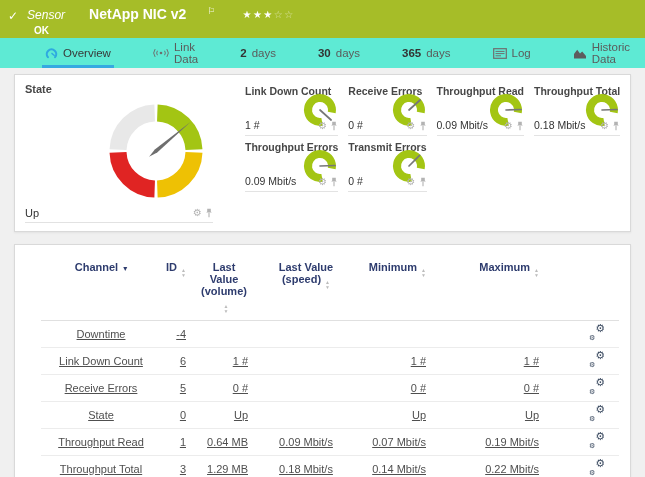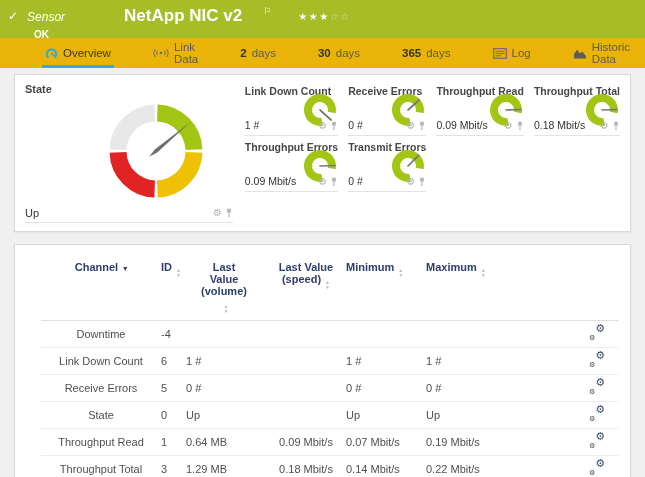--- a/index.html
+++ b/index.html
@@ -9,36 +9,36 @@
   }
   *{margin:0;padding:0;box-sizing:border-box;}
   body{width:645px;height:477px;background:#f0f0f0;overflow:hidden;
        font-family:"Liberation Sans","DejaVu Sans",sans-serif;}
   
   .topbar{height:38px;background:var(--header-bg);color:#fff;display:flex;padding:6px 10px 0 8px;}
   .check{font-size:12px;font-weight:bold;margin-top:3px;}
   .tb-main{margin-left:9px;}
   .tl1{display:flex;align-items:baseline;gap:18px;}
   .sensor-type{font-style:italic;font-size:12px;margin-right:6px;}
-  .sensor-title{font-size:17px;font-weight:bold;margin-left:35px;}
+  .sensor-title{font-size:14px;font-weight:bold;}
   .flag{font-size:9px;align-self:flex-start;margin-left:3px;}
   .stars{margin-left:9px;font-size:10px;letter-spacing:1.5px;align-self:center;}
   .star.e{opacity:.55;}
   .status{font-size:10px;font-weight:bold;margin:3px 0 0 7px;}
   
-  .tabs{height:30px;background:#eab308;display:flex;align-items:stretch;
+  .tabs{height:30px;background:#5eead4;display:flex;align-items:stretch;
         justify-content:space-between;padding:0 16px 0 42px;gap:36px;}
   .tab{display:flex;align-items:center;gap:5px;font-size:11.5px;color:#5b5b5b;cursor:pointer;padding:0 3px;}
   .tab b{color:#333;}
   .tab.active{box-shadow:inset 0 -3px 0 var(--accent);color:#383838;}
   .ticon{display:flex;align-items:center;}
   .gear-glyph{font-size:13px;color:#4a4a4a;line-height:1;}
   
   main{padding:6px 14px 0;}
-  .panel{background:#fff;border:1px solid #d9d9d9;box-shadow:0 1px 2px rgba(0,0,0,.06);}
+  .panel{background:#fff;border:1px solid #d9d9d9;box-shadow:0 1px 2px rgba(0,0,0,.06);gap:20px;}
   .gauges-panel{height:158px;display:flex;padding:8px 10px;}
   .state-tile{width:212px;display:flex;flex-direction:column;}
   .tile-title{font-size:11px;font-weight:bold;color:#474747;}
   .donut{margin:0 0 0 74px;}
   .state-bottom{margin-top:auto;display:flex;align-items:center;border-bottom:1px solid #e2e2e2;padding-bottom:3px;}
   .state-value{font-size:11px;color:#333;}
   .tile-icons{margin-left:auto;display:flex;align-items:center;gap:3px;}
   .tile-gear{font-size:10px;color:#b3b3b3;line-height:1;cursor:pointer;}
   .mini-grid{flex:1;margin-left:12px;display:grid;grid-template-columns:repeat(4,1fr);
              grid-auto-rows:53px;column-gap:10px;row-gap:3px;align-content:start;}
@@ -48,22 +48,22 @@
   .mini-value{position:absolute;left:0;bottom:4px;font-size:10.5px;color:#333;}
   .mini-icons{position:absolute;right:0;bottom:4px;display:flex;gap:3px;align-items:center;}
   .arc{fill:none;stroke:var(--gauge-green);stroke-width:8;
        stroke-dasharray:60.74 14.66;transform:rotate(80deg);transform-origin:50% 50%;}
   .needle{stroke:#777;stroke-width:1.7;stroke-linecap:round;}
   
   .table-panel{margin-top:12px;height:238px;padding:12px 12px 0 26px;}
   table{border-collapse:collapse;table-layout:fixed;width:578px;}
   th{font-size:11px;font-weight:bold;color:var(--thead);vertical-align:top;
      padding:4px 0 8px;border-bottom:1px solid #e0e0e0;cursor:pointer;}
-  td{font-size:11px;color:#4f4f4f;padding:5px 0 6px;border-bottom:1px solid #ececec;overflow:hidden;white-space:nowrap;}
-  .al{text-align:center;} .ar{text-align:left;}
+  td{font-size:11px;color:#4f4f4f;padding:5px 0 6px;border-bottom:1px solid #ececec;overflow:hidden;white-space:nowrap;text-decoration:underline;}
+  .al{text-align:center;} .ar{text-align:right;}
   .pl{padding-left:14px;} .pls{padding-left:18px;}
   .c-action{text-align:right;padding-right:14px;}
   .sort{display:inline-flex;flex-direction:column;margin-left:4px;position:relative;top:1px;}
   .sort i{font-style:normal;font-size:5px;line-height:4.5px;color:#bcbcbc;}
   .caret{font-size:8px;color:var(--thead);margin-left:5px;}
   .chan-settings{position:relative;display:inline-block;width:16px;height:13px;cursor:pointer;}
   .chan-settings .g1{position:absolute;right:0;top:-3px;font-size:11px;color:#3e4d63;line-height:1;}
   .chan-settings .g2{position:absolute;left:0;bottom:-2px;font-size:7px;color:#3e4d63;line-height:1;}
 </style>
 </head>

